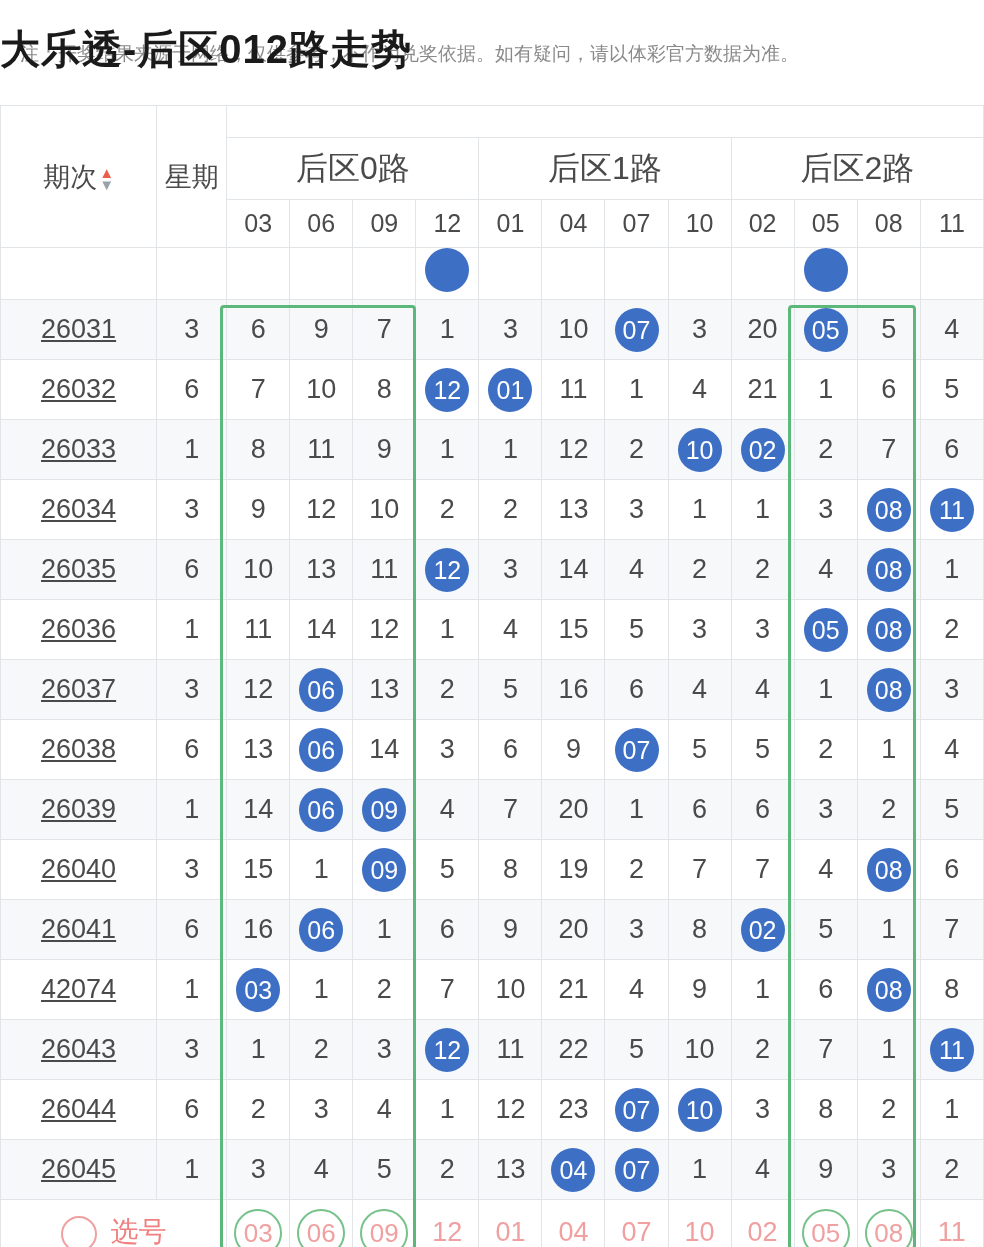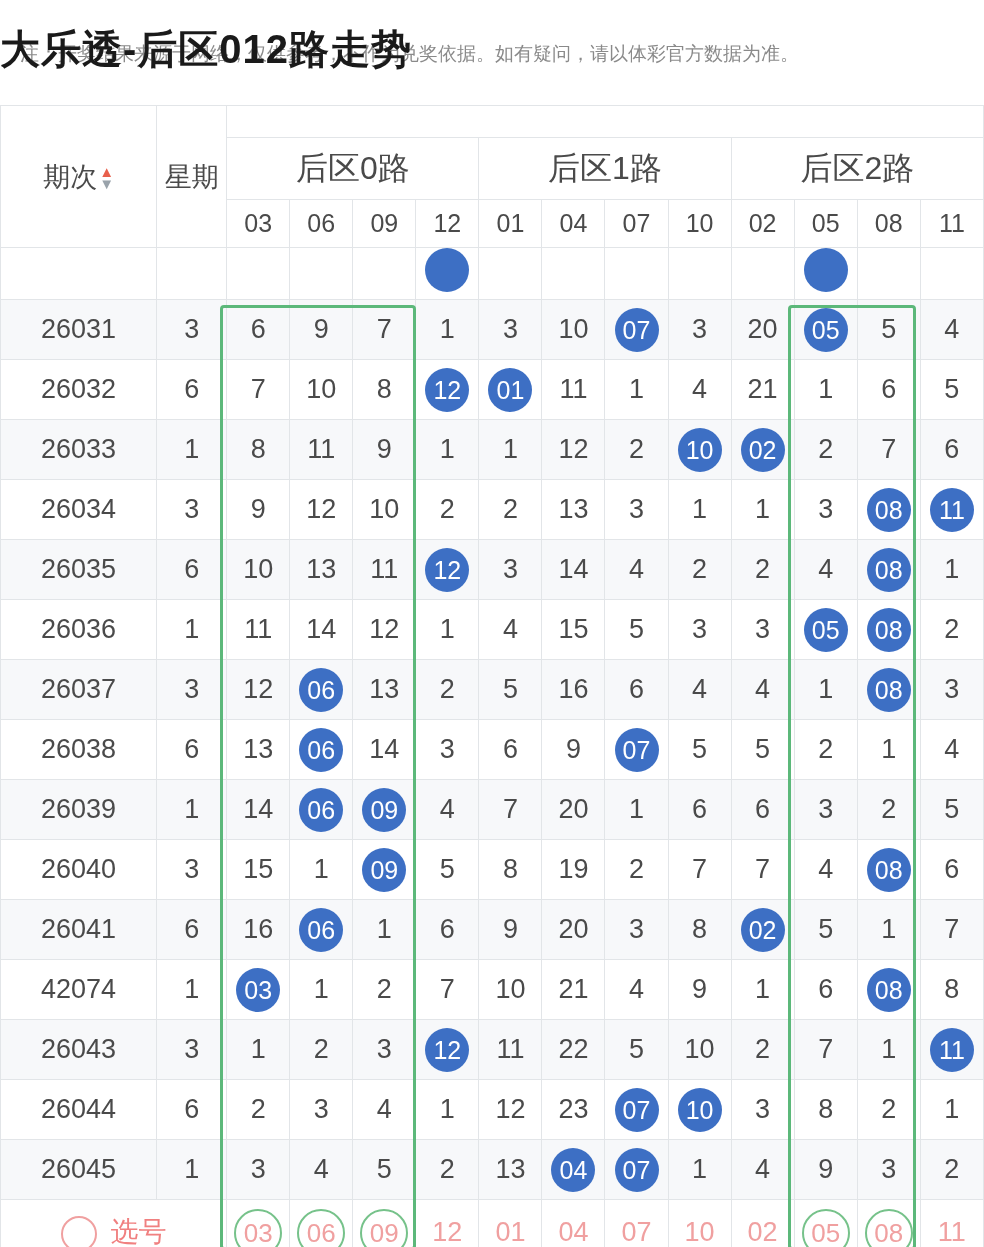--- a/index.html
+++ b/index.html
@@ -57,20 +57,21 @@
   col.c-num    { width: 63px; }
 
   thead th {
     background: #f2f4f6;
     color: #444;
   }
   th.period-head, th.week-head {
     font-size: 27px;
     color: #3c3c3c;
     background: #f2f4f6;
+    font-family: Liberation Serif, serif;
   }
   th.group-head {
     font-size: 32px;
     height: 62px;
     color: #3c3c3c;
     background: #f7f8fa;
   }
   th.num-head {
     font-size: 25px;
     height: 48px;
@@ -84,20 +85,21 @@
     font-size: 27px;
     color: #555;
   }
   tbody tr:nth-child(even) td { background: #f7f8fa; }
   tbody tr:nth-child(even) td.period,
   tbody tr:nth-child(even) td.week { background: #f7f8fa; }
   td.period {
     font-size: 27px;
     color: #3f3f3f;
     background: #ffffff;
+    text-decoration: underline;
   }
   td.week {
     font-size: 27px;
     color: #3f3f3f;
   }
   .ball {
     display: inline-block;
     width: 44px;
     height: 44px;
     line-height: 44px;

